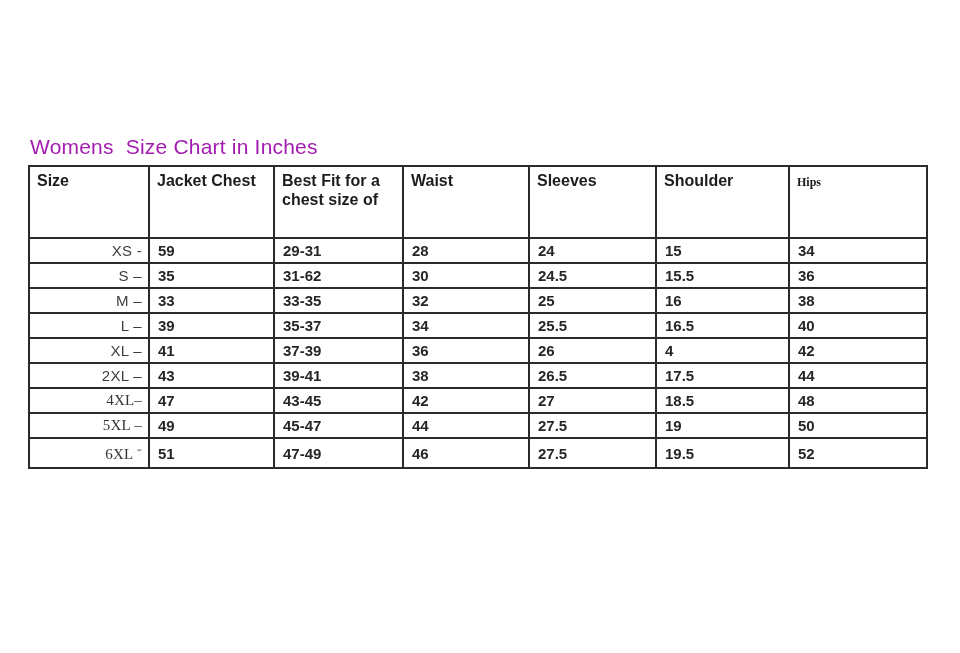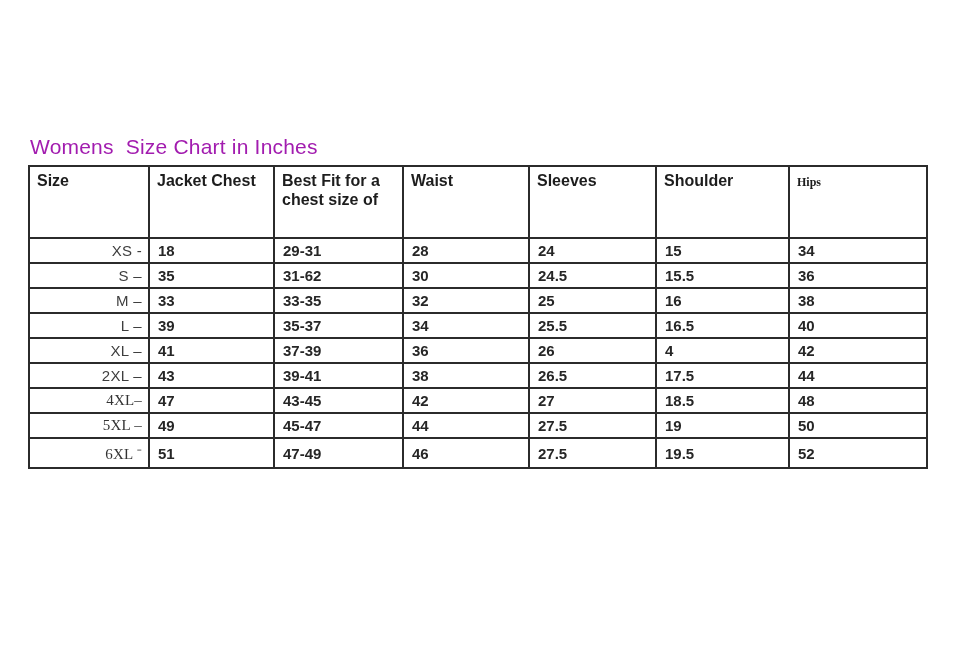--- a/index.html
+++ b/index.html
@@ -104,21 +104,21 @@
           <th>Best Fit for a chest size of</th>
           <th>Waist</th>
           <th>Sleeves</th>
           <th>Shoulder</th>
           <th class="serif">Hips</th>
         </tr>
     </thead>
     <tbody id="body-rows">
         <tr>
           <td class="size-col">XS -</td>
-          <td>18</td>
+          <td>59</td>
           <td>29-31</td>
           <td>28</td>
           <td>24</td>
           <td>15</td>
           <td>34</td>
         </tr>
         <tr>
           <td class="size-col">S –</td>
           <td>35</td>
           <td>31-62</td>

